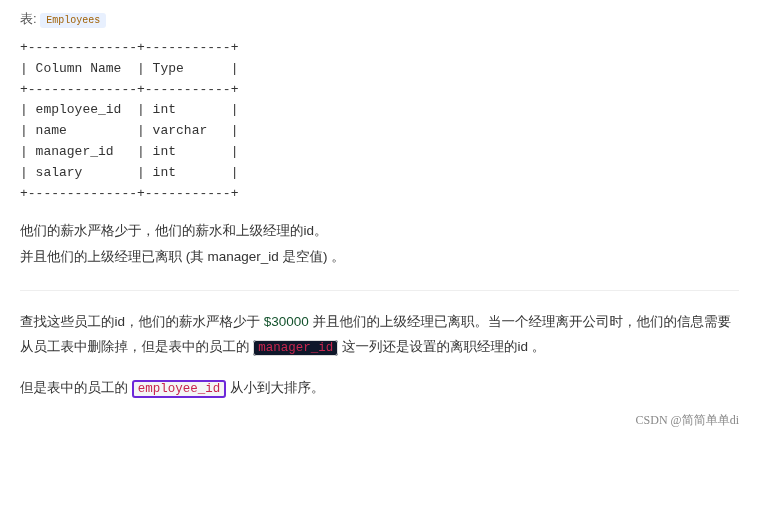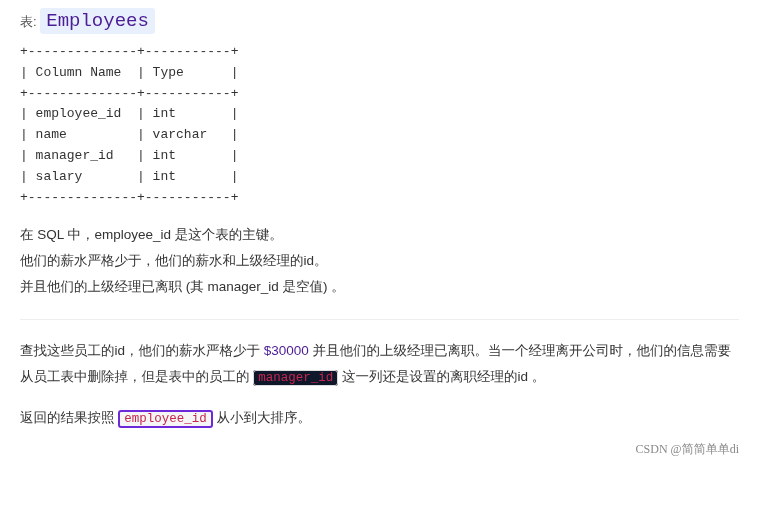--- a/index.html
+++ b/index.html
@@ -19,25 +19,25 @@
     }
 
     .table-label {
       font-size: 13px;
       color: #555;
       margin-bottom: 10px;
     }
 
     .table-label span.table-name {
       background: #e8f0fe;
-      color: #4c1d95;
+      color: #a16207;
       padding: 2px 6px;
       border-radius: 3px;
       font-family: 'Courier New', monospace;
-      font-size: 19px;
+      font-size: 10px;
     }
 
     .schema-table {
       font-family: 'Courier New', Consolas, monospace;
       font-size: 13px;
       color: #333;
       line-height: 1.6;
       margin-bottom: 14px;
       white-space: pre;
     }
@@ -56,21 +56,21 @@
     }
 
     .question {
       font-size: 13.5px;
       color: #333;
       line-height: 1.9;
       margin-bottom: 14px;
     }
 
     .question .highlight-money {
-      color: #4c1d95;
+      color: #14532d;
     }
 
     .question .code-inline {
       background: #0f172a;
       border: 1px solid #ddd;
       border-radius: 3px;
       padding: 0px 4px;
       font-family: 'Courier New', monospace;
       font-size: 12.5px;
       color: #c7254e;
@@ -117,30 +117,29 @@
 <div class="schema-table"><span>+--------------+-----------+</span>
 <span>| Column Name  | Type      |</span>
 <span>+--------------+-----------+</span>
 <span>| employee_id  | int       |</span>
 <span>| name         | varchar   |</span>
 <span>| manager_id   | int       |</span>
 <span>| salary       | int       |</span>
 <span>+--------------+-----------+</span></div>
 
 <div class="description">
-  <div>在 SQL 中，employee_id 是这个表的主键。</div>
   <div>他们的薪水严格少于，他们的薪水和上级经理的id。</div>
   <div>并且他们的上级经理已离职 (其 manager_id 是空值) 。</div>
 </div>
 
 <div class="divider"></div>
 
 <div class="question">
   <span>查找这些员工的id，他们的薪水严格少于 </span><span class="highlight-money">$30000</span><span> 并且他们的上级经理已离职。当一个经理离开公司时，他们的信息需要从员工表中删除掉，但是表中的员工的 </span><code class="code-inline">manager_id</code><span> 这一列还是设置的离职经理的id 。</span>
 </div>
 
 <div class="sort-line">
-  <span>返回的结果按照 </span><code class="code-inline">employee_id</code><span> 从小到大排序。</span>
+  <span>但是表中的员工的 </span><code class="code-inline">employee_id</code><span> 从小到大排序。</span>
 </div>
 
 <div class="footer">
   <span class="watermark">CSDN @简简单单di</span>
 </div>
 
 </body></html>

